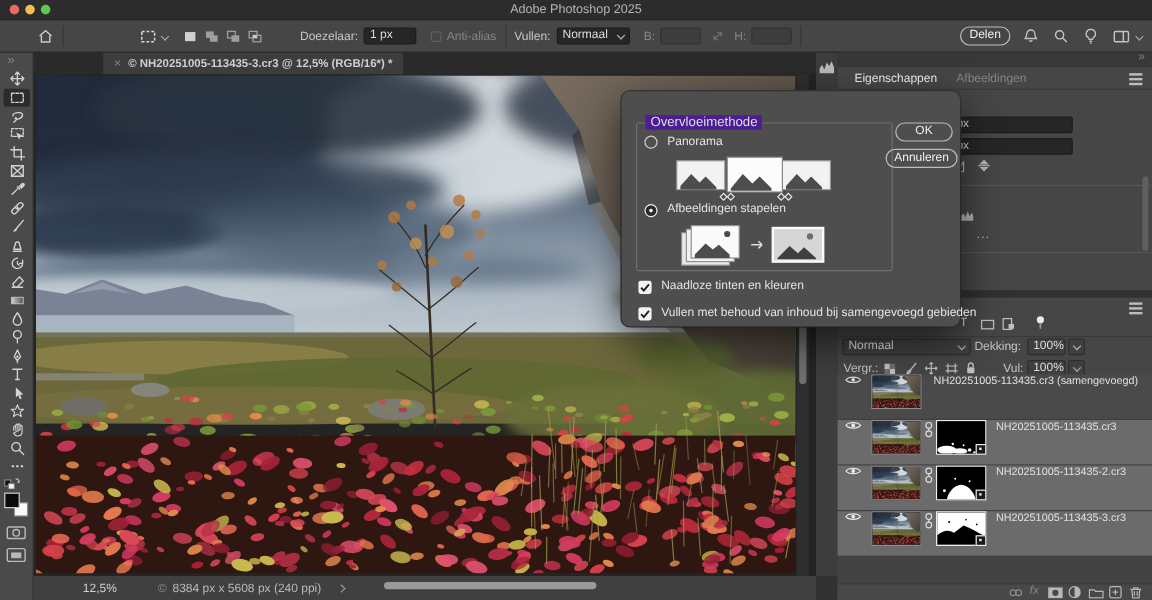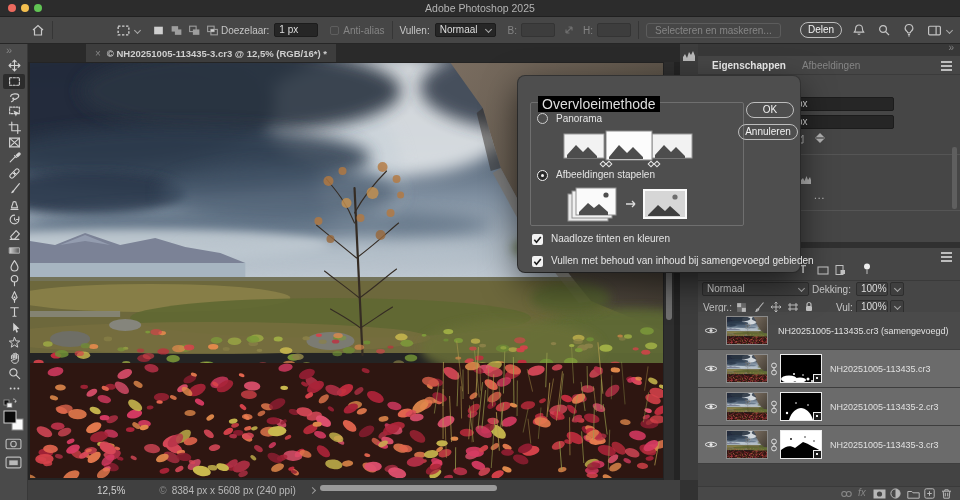--- a/index.html
+++ b/index.html
@@ -2,21 +2,21 @@
 <html><head>
 <meta charset="utf-8">
 <style>
 *{margin:0;padding:0;box-sizing:border-box}
 html,body{width:960px;height:500px;overflow:hidden;background:#323232;
 font-family:"Liberation Sans","DejaVu Sans",sans-serif}
 #app{position:relative;width:960px;height:480px;background:#323232}
 .abs{position:absolute}
 .txt{color:#c6c6c6;font-size:10px;white-space:nowrap}
 .dim{color:#858585}
-.b{font-weight:bold}
+.b{font-weight:normal}
 .cdown{display:inline-block;width:5px;height:5px;border-right:1.4px solid #aaa;border-bottom:1.4px solid #aaa;transform:rotate(45deg)}
 .cright{display:inline-block;width:5px;height:5px;border-right:1.4px solid #999;border-top:1.4px solid #999;transform:rotate(45deg)}
 .field{background:#262626;border:1px solid #1c1c1c;border-radius:2px;color:#ddd;font-size:10px;line-height:12px;padding:0 4px}
 .dfield{background:#3d3d3d;border:1px solid #343434;border-radius:2px;color:#6e6e6e;font-size:10px;line-height:12px;padding:0 4px}
 .pill{border:1px solid #bdbdbd;border-radius:9px;color:#f1f1f1;font-size:10px;text-align:center;background:transparent;line-height:14px}
 .hamb,.hamb:before,.hamb:after{width:11px;height:1.5px;background:#bdbdbd;display:block;content:""}
 .hamb{position:relative;margin-top:5px}
 .hamb:before{position:absolute;top:-4px}
 .hamb:after{position:absolute;top:4px}
 
@@ -36,32 +36,32 @@
 #doctab{left:58px;top:0;height:18px;background:#3d3d3d;display:flex;align-items:center;padding:0 9px;gap:6px}
 #doctab .t{color:#cfcfcf;font-size:9.5px;font-weight:bold;white-space:nowrap}
 
 #canvas{left:28px;top:62px;width:652px;height:418px;background:#242424}
 
 #statusbar{left:28px;top:480px;width:652px;height:20px;background:#404040;display:flex;align-items:center}
 
 #dock{left:680px;top:44px;width:18px;height:436px;background:#3d3d3d}
 .panel{background:#464646}
 .pgap{background:#303030}
-.lrow{height:38px;position:relative;border-bottom:1px solid #3e3e3e;display:flex;align-items:center}
+.lrow{height:38px;position:relative;border-bottom:1px solid #3e3e3e;display:flex;align-items:flex-start}
 .lname{color:#e0e0e0;font-size:9px;white-space:nowrap}
 .thumbwrap{width:42px;height:29px;border:1px solid #8c8c8c;background:#222}
 .maskcorner{position:absolute;width:9px;height:9px;border:1.5px solid #ececec;background:#1a1a1a}
 .maskcorner:after{content:"";position:absolute;left:2px;top:2px;width:2px;height:2px;background:#ececec}
 
 #dialog{left:518px;top:76px;width:282px;height:196px;border-radius:7px;background:#4e4e4e;
 box-shadow:0 12px 34px rgba(0,0,0,.6),0 0 0 1px #3a3a3a;z-index:50}
 #dlg-title{height:18px;background:linear-gradient(#efefef,#dcdcdc);border-radius:7px 7px 0 0;
 text-align:center;line-height:18px;color:#1c1c1c;font-size:10.5px;font-weight:bold}
 .groupbox{border:1px solid #6f6f6f;border-radius:2px}
-.grouplabel{position:absolute;background:#000000;padding:0 4px;color:#dedede;font-size:14px}
+.grouplabel{position:absolute;background:#4c1d95;padding:0 4px;color:#dedede;font-size:11px}
 .radio{width:11px;height:11px;border-radius:50%;border:1.5px solid #cfcfcf;position:absolute}
 .radio.sel{background:#2a2a2a;border-color:#f0f0f0}
 .radio.sel:after{content:"";position:absolute;left:2.5px;top:2.5px;width:3px;height:3px;border-radius:50%;background:#f5f5f5}
 .cbox{width:11px;height:11px;background:#f2f2f2;border-radius:2px;position:absolute}
 .dlab{color:#e4e4e4;font-size:10px;white-space:nowrap;position:absolute}
 svg{display:block}
 </style>
 </head>
 <body>
 
@@ -678,41 +678,40 @@
           </svg>
         </span>
       <span>
           <svg viewBox="0 0 12 12" width="13" height="13">
             <rect x="1.5" y="2" width="6" height="5" fill="none" stroke="#9e9e9e"></rect>
             <rect x="4.5" y="5" width="6" height="5" fill="none" stroke="#9e9e9e"></rect>
             <rect x="4.5" y="5" width="3" height="2" fill="#cfcfcf"></rect>
           </svg>
         </span>
     </span>
-    <span class="txt" style="margin-left:2px">Doezelaar:</span>
+    <span class="txt" style="margin-left:31px">Doezelaar:</span>
     <span class="field" style="width:44px;margin-left:5px;height:14px">1 px</span>
     <span style="margin-left:12px;width:9px;height:9px;border:1px solid #5e5e5e;border-radius:2px;display:inline-block"></span>
     <span class="txt dim" style="margin-left:4px">Anti-alias</span>
     <div class="sep"></div>
     <span class="txt">Vullen:</span>
     <span class="field" style="margin-left:5px;height:14px;display:inline-flex;align-items:center;gap:8px">
         <span>Normaal</span>
         <span class="cdown" style="margin-top:-2px"></span>
       </span>
     <span class="txt dim" style="margin-left:12px">B:</span>
     <span class="dfield" style="width:34px;height:14px;margin-left:4px"></span>
     <span style="margin-left:8px">
       <svg viewBox="0 0 12 12" width="12" height="12" fill="none" stroke="#6e6e6e" stroke-width="1.2">
           <path d="M3 9L9 3M9 3H5.5M9 3v3.5M3 9h3.5M3 9V5.5"></path>
         </svg>
     </span>
     <span class="txt dim" style="margin-left:8px">H:</span>
     <span class="dfield" style="width:34px;height:14px;margin-left:4px"></span>
     <div class="sep"></div>
-    <span class="txt dim" style="border:1px solid #5c5c5c;border-radius:3px;padding:1px 8px">Selecteren en maskeren...</span>
     <span style="flex:1"></span>
     <span class="pill" style="width:42px;height:16px;margin-right:10px">Delen</span>
     <span style="margin-right:11px">
       <svg viewBox="0 0 14 14" width="14" height="14" fill="none" stroke="#c4c4c4" stroke-width="1.1">
           <path d="M7 2a3.4 3.4 0 013.4 3.4c0 2.6 1 3.1 1.3 3.7H2.3c.3-.6 1.3-1.1 1.3-3.7A3.4 3.4 0 017 2zM5.8 10.6a1.3 1.3 0 002.4 0"></path>
         </svg>
     </span>
     <span style="margin-right:11px">
       <svg viewBox="0 0 14 14" width="14" height="14" fill="none" stroke="#c4c4c4" stroke-width="1.2">
           <circle cx="6" cy="6" r="3.4"></circle>
@@ -904,21 +903,21 @@
   <div id="canvas" class="abs">
     <svg class="abs" style="left:2px;top:1px" width="633" height="415" viewBox="0 0 632 415" preserveAspectRatio="none">
         <use href="#landscape"></use>
       </svg>
     <div class="abs" style="left:636px;top:0;width:10px;height:418px;background:#2e2e2e">
       <div class="abs" style="left:2px;top:183px;width:6px;height:75px;background:#6f6f6f;border-radius:3px"></div>
     </div>
   </div>
 
   <div id="statusbar" class="abs">
-    <span class="txt" style="margin-left:69px;color:#d0d0d0">12,5%</span>
+    <span class="txt" style="margin-left:41px;color:#d0d0d0">12,5%</span>
     <span class="txt dim" style="margin-left:34px">©</span>
     <span class="txt" style="margin-left:5px;color:#b9b9b9">8384 px x 5608 px (240 ppi)</span>
     <span class="cright" style="margin-left:14px"></span>
     <div class="abs" style="left:292px;top:5px;width:177px;height:6px;background:#9a9a9a;border-radius:3px"></div>
   </div>
 
   <div id="dock" class="abs">
     <span class="abs" style="left:2px;top:6px">
       <svg viewBox="0 0 14 12" width="14" height="12" fill="#b9b9b9">
           <path d="M1 11V7l2-3 2 4 2-6 2 3 2-4 2 5v5z"></path>

